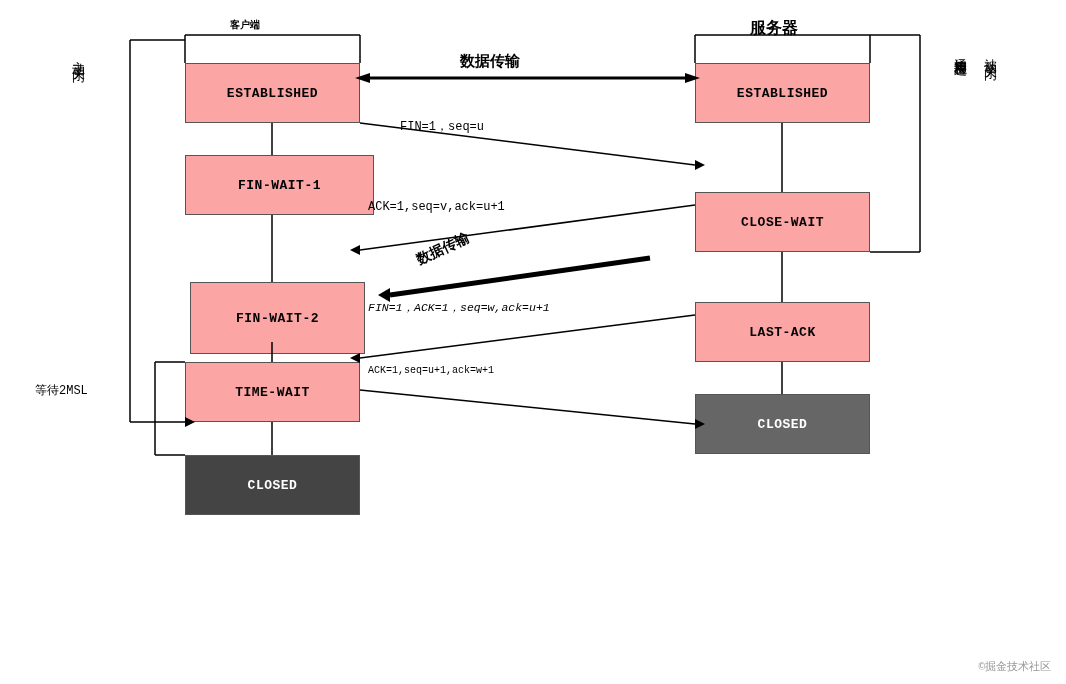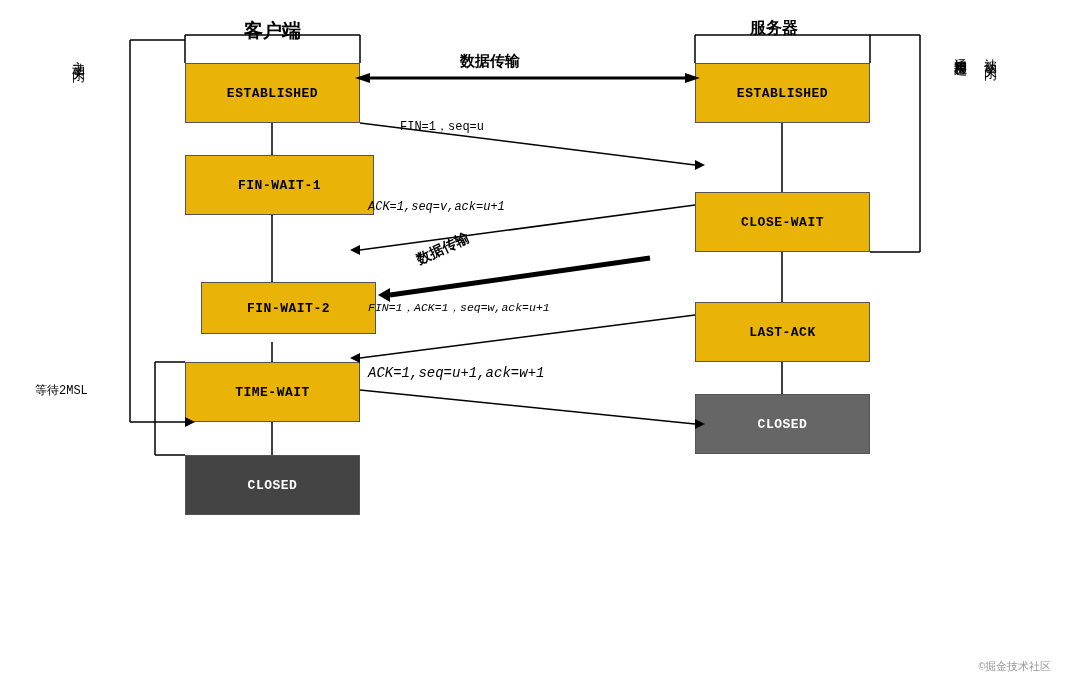--- a/index.html
+++ b/index.html
@@ -21,21 +21,21 @@
       position: absolute;
       display: flex;
       align-items: center;
       justify-content: center;
       font-size: 13px;
       font-weight: bold;
       letter-spacing: 0.5px;
       border: 1px solid #555;
     }
     .state-light {
-      background: #eab308;
+      background: #fca5a5;
       color: #000;
     }
     .state-dark {
       background: #666666;
       color: #fff;
     }
     .state-darker {
       background: #444444;
       color: #fff;
     }
@@ -72,21 +72,21 @@
       right: 15px;
       font-size: 11px;
       color: #999;
     }
   </style>
 </head>
 <body>
 
 <div id="diagram">
 
-  <div class="label" style="left:244px; top:18px; font-size:19px; font-weight:bold;">客户端</div>
+  <div class="label" style="left:230px; top:18px; font-size:10px; font-weight:bold;">客户端</div>
 
   <div class="label" style="left:750px; top:18px; font-size:16px; font-weight:bold;">服务器</div>
 
   <div class="label-vertical" style="left:68px; top:50px; font-size:13px; letter-spacing:3px;">主动关闭</div>
 
   <div class="label-vertical" style="left:980px; top:48px; font-size:13px; letter-spacing:3px;">被动关闭</div>
 
   <div class="label-vertical" style="left:950px; top:48px; font-size:13px; letter-spacing:1px;">通知应用进程</div>
 
   <div class="label" style="left:35px; top:372px; font-size:12px;margin-top:10px;">等待2MSL</div>
@@ -96,21 +96,21 @@
   <div class="label" style="left:415px; top:240px; font-size:14px; font-weight:bold; transform: rotate(-25deg);">数据传输</div>
 
   <div class="state-box state-light" style="left:185px; top:63px; width:175px; height:60px;">
     <span>ESTABLISHED</span>
   </div>
 
   <div class="state-box state-light" style="left:185px; top:155px; width:189px; height:60px;">
     <span>FIN-WAIT-1</span>
   </div>
 
-  <div class="state-box state-light" style="left:201px; top:282px; width:175px; height:52px;">
+  <div class="state-box state-light" style="left:190px; top:282px; width:175px; height:72px;">
     <span>FIN-WAIT-2</span>
   </div>
 
   <div class="state-box state-light" style="left:185px; top:362px; width:175px; height:60px;">
     <span>TIME-WAIT</span>
   </div>
 
   <div class="state-box state-darker" style="left:185px; top:455px; width:175px; height:60px;">
     <span>CLOSED</span>
   </div>
@@ -180,21 +180,21 @@
     <line x1="272" y1="422" x2="272" y2="455" stroke="#000" stroke-width="1.5"></line>
 
     <line x1="782" y1="123" x2="782" y2="192" stroke="#000" stroke-width="1.5"></line>
     <line x1="782" y1="252" x2="782" y2="302" stroke="#000" stroke-width="1.5"></line>
     <line x1="782" y1="362" x2="782" y2="394" stroke="#000" stroke-width="1.5"></line>
 
   </svg>
 
   <div class="label" style="left:400px; top:118px; font-size:12px; ">FIN=1，seq=u</div>
 
-  <div class="label" style="left:368px; top:200px; font-size:12px; font-style:italic;">ACK=1,seq=v,ack=u+1</div>
+  <div class="label" style="left:368px; top:200px; font-size:12px; ">ACK=1,seq=v,ack=u+1</div>
 
   <div class="label" style="left:368px; top:300px; font-size:11.5px; font-style:italic;">FIN=1，ACK=1，seq=w,ack=u+1</div>
 
-  <div class="label" style="left:368px; top:365px; font-size:14px; font-style:italic;">ACK=1,seq=u+1,ack=w+1</div>
+  <div class="label" style="left:368px; top:365px; font-size:10px; ">ACK=1,seq=u+1,ack=w+1</div>
 
   <div class="watermark">©掘金技术社区</div>
 
 </div>
 
 </body></html>

